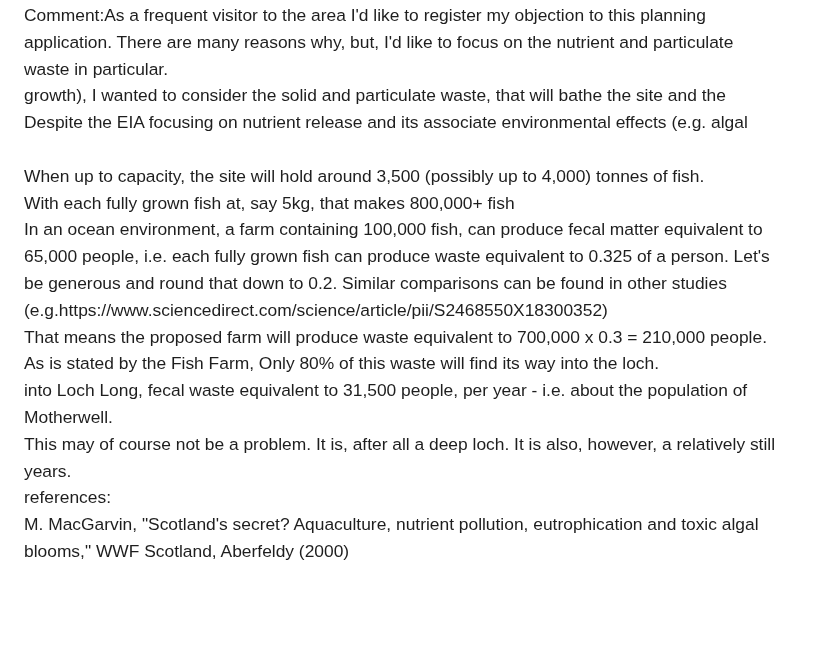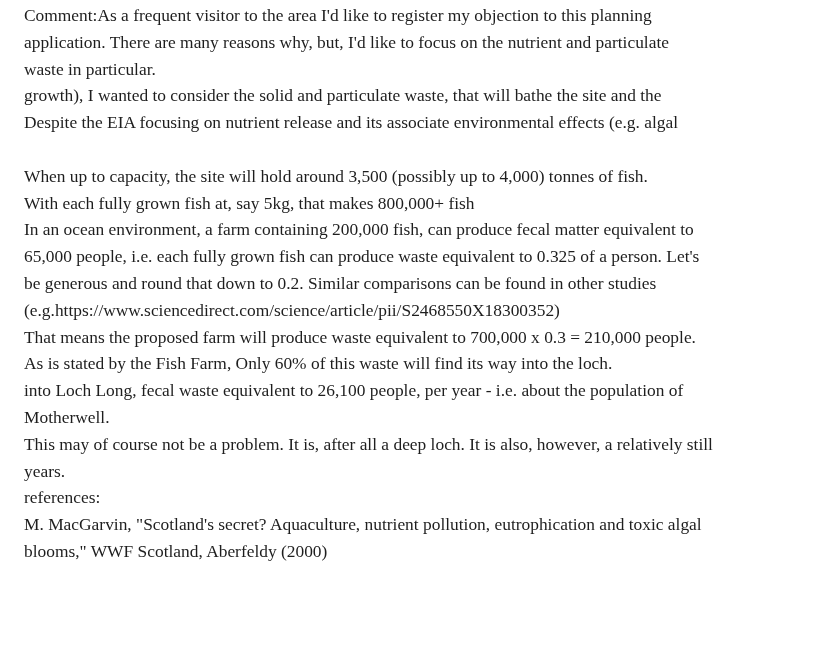--- a/index.html
+++ b/index.html
@@ -11,21 +11,21 @@
       width: 820px;
       height: 655px;
       overflow: hidden;
       position: relative;
     }
     .comment {
       position: absolute;
       left: 24px;
       top: 2px;
       width: 790px;
-      font-family: Liberation Serif, serif;
+      font-family: Liberation Sans, sans-serif;
       font-size: 17.4px;
       line-height: 26.8px;
       color: #1e1e1e;
     }
     .line {
       display: block;
       white-space: nowrap;
       height: 26.8px;
     }
     .blank {
@@ -47,33 +47,33 @@
     <span class="line">Despite the EIA focusing on nutrient release and its associate environmental effects (e.g. algal</span>
   </div>
   <div class="blank"></div>
   <div>
     <span class="line">When up to capacity, the site will hold around 3,500 (possibly up to 4,000) tonnes of fish.</span>
   </div>
   <div>
     <span class="line">With each fully grown fish at, say 5kg, that makes 800,000+ fish</span>
   </div>
   <div>
-    <span class="line">In an ocean environment, a farm containing 200,000 fish, can produce fecal matter equivalent to</span>
+    <span class="line">In an ocean environment, a farm containing 100,000 fish, can produce fecal matter equivalent to</span>
     <span class="line">65,000 people, i.e. each fully grown fish can produce waste equivalent to 0.325 of a person. Let's</span>
     <span class="line">be generous and round that down to 0.2. Similar comparisons can be found in other studies</span>
     <span class="line">(e.g.https://www.sciencedirect.com/science/article/pii/S2468550X18300352)</span>
   </div>
   <div>
     <span class="line">That means the proposed farm will produce waste equivalent to 700,000 x 0.3 = 210,000 people.</span>
   </div>
   <div>
-    <span class="line">As is stated by the Fish Farm, Only 60% of this waste will find its way into the loch.</span>
+    <span class="line">As is stated by the Fish Farm, Only 80% of this waste will find its way into the loch.</span>
   </div>
   <div>
-    <span class="line">into Loch Long, fecal waste equivalent to 26,100 people, per year - i.e. about the population of</span>
+    <span class="line">into Loch Long, fecal waste equivalent to 31,500 people, per year - i.e. about the population of</span>
     <span class="line">Motherwell.</span>
   </div>
   <div>
     <span class="line">This may of course not be a problem. It is, after all a deep loch. It is also, however, a relatively still</span>
     <span class="line">years.</span>
   </div>
   <div>
     <span class="line">references:</span>
   </div>
   <div>

